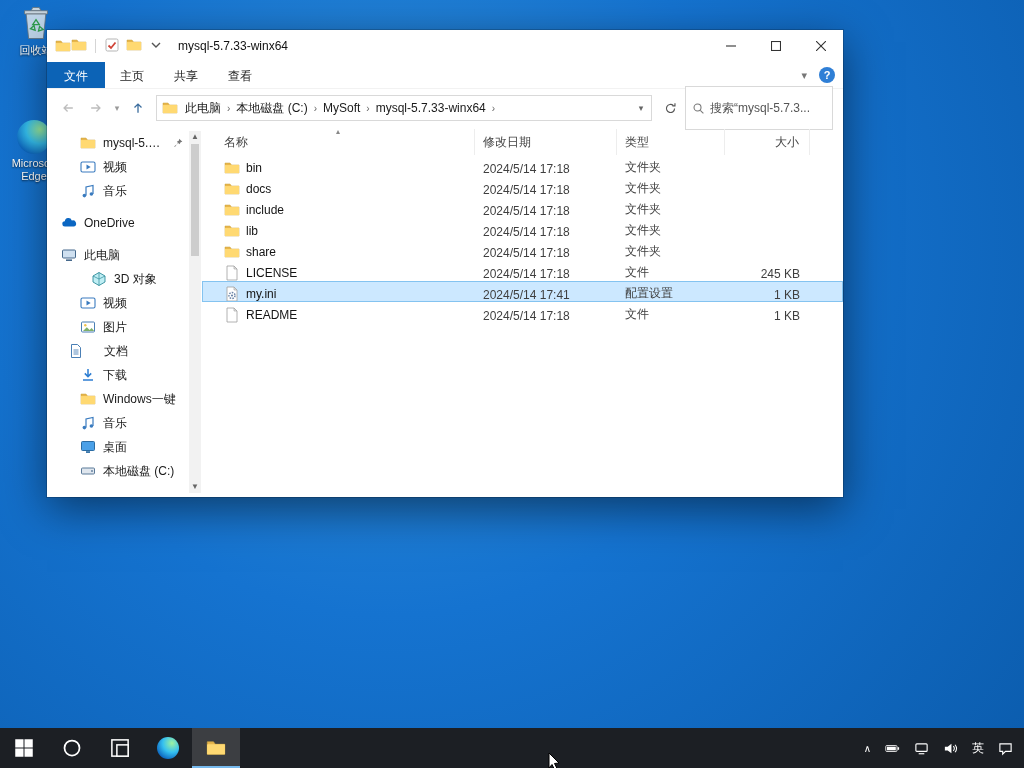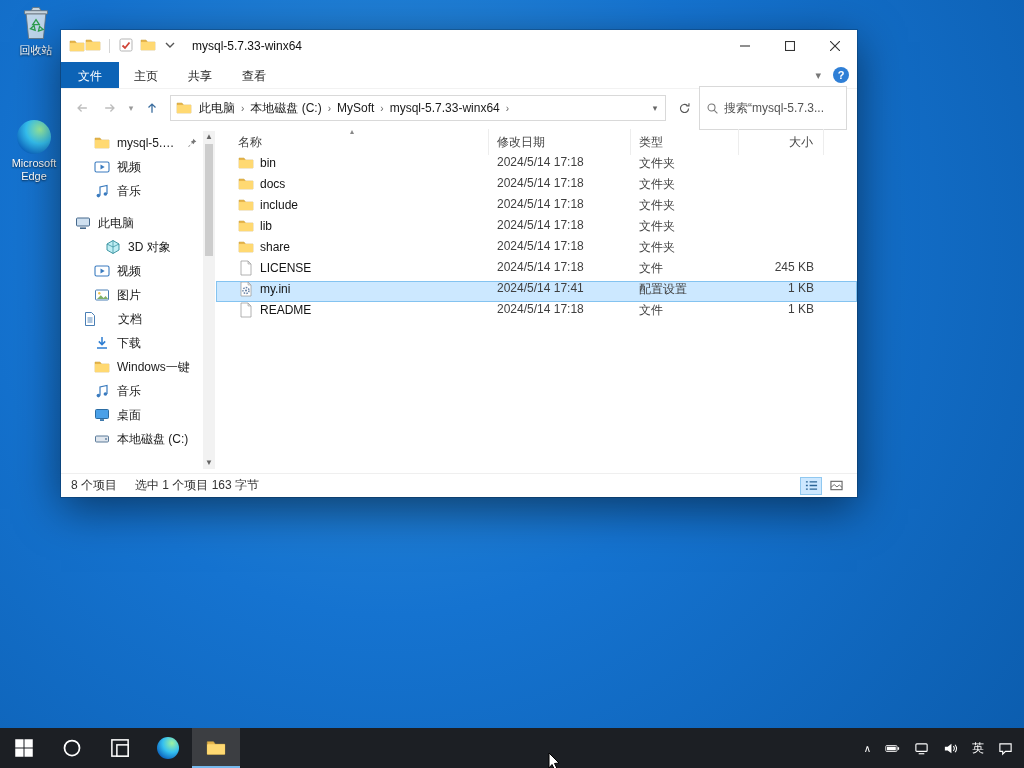--- a/index.html
+++ b/index.html
@@ -14,21 +14,21 @@
                 color:#fff;text-align:center;z-index:1}
   .desktop-icon .big{width:34px;height:36px}
   .desktop-icon .dlabel{font-size:11px;line-height:1.15;text-shadow:0 1px 2px rgba(0,0,0,.75);word-break:break-word}
   #dicon-recycle{left:8px;top:5px}
   #dicon-edge{left:6px;top:120px}
   .edge-circle{width:34px;height:34px;border-radius:50%;
                background:radial-gradient(circle at 68% 28%, #9ef2a0 0%, #35c1f1 42%, #0d67c0 78%, #0a4a8f 100%)}
   .edge-circle.small{width:22px;height:22px}
 
   
-  .window{position:absolute;left:61px;top:30px;width:796px;height:467px;background:#fff;z-index:10;
+  .window{position:absolute;left:47px;top:30px;width:796px;height:467px;background:#fff;z-index:10;
           display:flex;flex-direction:column;box-shadow:0 12px 42px rgba(0,0,0,.5),0 0 0 1px rgba(0,0,0,.18)}
   .titlebar{height:32px;display:flex;align-items:center;padding-left:8px;flex:none}
   .qat{display:flex;align-items:center;gap:6px}
   .qat .sep{width:1px;height:14px;background:#d5d5d5;margin:0 2px}
   .win-title{margin-left:14px;font-size:12px;color:#111;white-space:nowrap}
   .caption{margin-left:auto;display:flex;height:100%}
   .cap-btn{width:45px;height:32px;display:flex;align-items:center;justify-content:center;color:#333}
   .cap-btn .icon{width:10px;height:10px}
 
   
@@ -73,21 +73,21 @@
 
   .main{flex:1;display:flex;flex-direction:column;overflow:hidden}
   .headers{height:26px;display:flex;color:#444;margin-top:2px;flex:none}
   .hcell{display:flex;align-items:center;padding-left:8px;border-right:1px solid #ededed;position:relative}
   .hcell.name{width:273px;padding-left:22px}
   .hcell.date{width:142px}
   .hcell.type{width:108px}
   .hcell.size{width:85px;justify-content:flex-end;padding-right:10px}
   .sort-caret{position:absolute;top:-2px;left:50%;transform:translateX(-50%);font-size:8px;color:#888}
   .rows{flex:1;overflow:hidden}
-  .frow{height:21px;display:flex;align-items:flex-start}
+  .frow{height:21px;display:flex;align-items:flex-end}
   .frow.selected{background:#cce8ff;outline:1px solid #84c3f0;outline-offset:-1px}
   .c-name{width:273px;display:flex;align-items:center;gap:6px;padding-left:22px;color:#141414}
   .c-date{width:142px;padding-left:8px;color:#3f3f3f}
   .c-type{width:108px;padding-left:8px;color:#3f3f3f}
   .c-size{width:85px;text-align:right;padding-right:10px;color:#3f3f3f}
 
   
   .statusbar{height:24px;display:flex;align-items:center;padding:0 10px;border-top:1px solid #efefef;
              color:#333;flex:none}
   .status-sel{margin-left:18px}
@@ -306,20 +306,28 @@
                 <path d="M6 12.5V4l7-1.5V11" fill="none" stroke="#3a7bbf" stroke-width="1.2"></path>
                 <circle cx="4.4" cy="12.6" r="1.8" fill="#3a7bbf"></circle>
                 <circle cx="11.4" cy="11" r="1.8" fill="#3a7bbf"></circle>
               </svg>
             </span>
             <span class="lbl">音乐</span>
           </div>
           <div class="side-item gap" style="padding-left: 14px;">
             <span class="icon">
               <svg viewBox="0 0 16 16">
+                <path d="M4 11.5a2.6 2.6 0 01-.2-5.2 3.6 3.6 0 017-.8 3 3 0 012.2 6z" fill="#0b66c2"></path>
+              </svg>
+            </span>
+            <span class="lbl">OneDrive</span>
+          </div>
+          <div class="side-item gap" style="padding-left: 14px;">
+            <span class="icon">
+              <svg viewBox="0 0 16 16">
                 <rect x="1.5" y="3" width="13" height="8" rx="1" fill="#cfe0f0" stroke="#46698c" stroke-width="1"></rect>
                 <rect x="5" y="12.4" width="6" height="1.6" fill="#46698c"></rect>
               </svg>
             </span>
             <span class="lbl">此电脑</span>
           </div>
           <div class="side-item" style="padding-left: 44px;">
             <span class="icon">
               <svg viewBox="0 0 16 16">
                 <path d="M8 1.5L14 5v6l-6 3.5L2 11V5z" fill="#bfeef4" stroke="#2e8b9a" stroke-width=".9"></path>
@@ -535,41 +543,20 @@
               <span>README</span>
             </span>
             <span class="c-date">2024/5/14 17:18</span>
             <span class="c-type">文件</span>
             <span class="c-size">1 KB</span>
           </div>
         </div>
     </div>
   </div>
 
-  <div class="statusbar">
-    <span>8 个项目</span>
-    <span class="status-sel">选中 1 个项目 163 字节</span>
-    <span class="status-views">
-      <span class="view-btn active">
-          <span class="icon">
-            <svg viewBox="0 0 14 14">
-              <path d="M1 3h2M1 7h2M1 11h2M5 3h8M5 7h8M5 11h8" stroke="#2a6496" stroke-width="1.4"></path>
-            </svg>
-          </span>
-        </span>
-      <span class="view-btn">
-          <span class="icon">
-            <svg viewBox="0 0 14 14">
-              <rect x="1" y="2.5" width="12" height="9" fill="none" stroke="#666" stroke-width="1.2"></rect>
-              <path d="M1 9l3.5-3 3 2.5L10 6.5l3 2.5" fill="none" stroke="#666" stroke-width="1"></path>
-            </svg>
-          </span>
-        </span>
-    </span>
-  </div>
 </div>
 
 <div class="taskbar">
   <span id="tb-items" style="display:flex">
       <span class="tb-item">
         <span class="icon">
           <svg viewBox="0 0 16 16">
             <rect x="1" y="1" width="6.6" height="6.6" fill="#fff"></rect>
             <rect x="8.4" y="1" width="6.6" height="6.6" fill="#fff"></rect>
             <rect x="1" y="8.4" width="6.6" height="6.6" fill="#fff"></rect>

